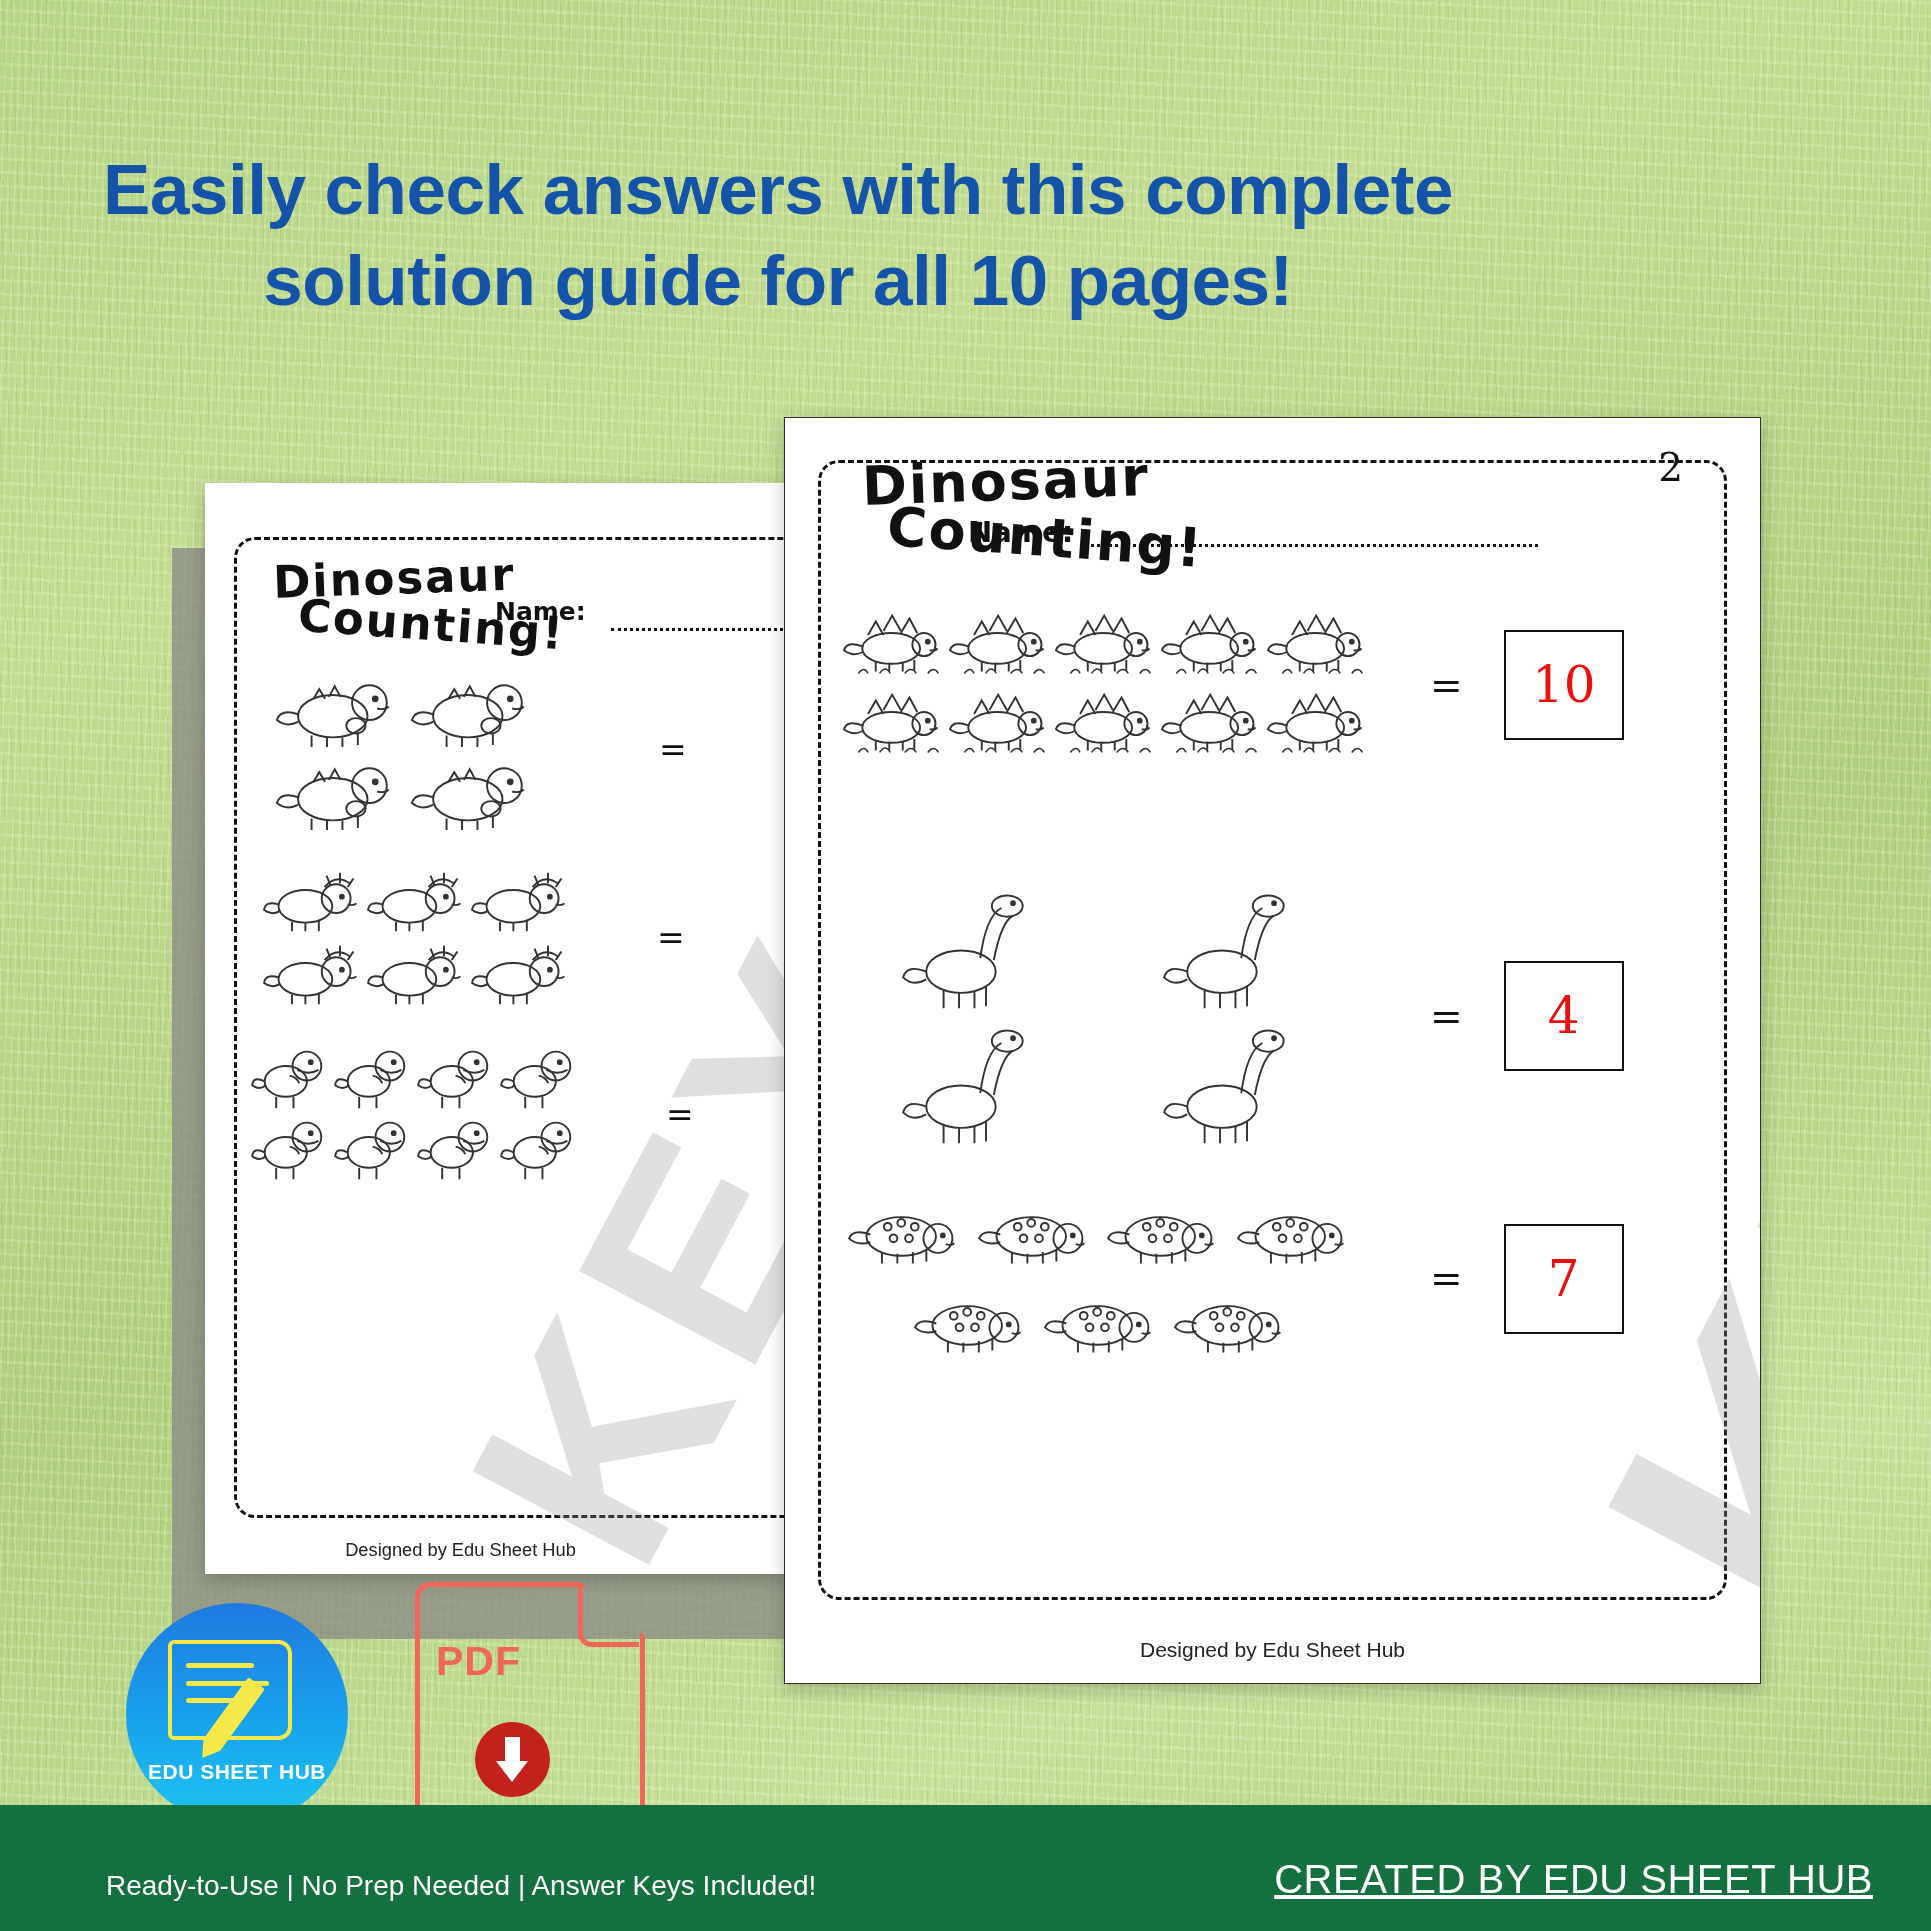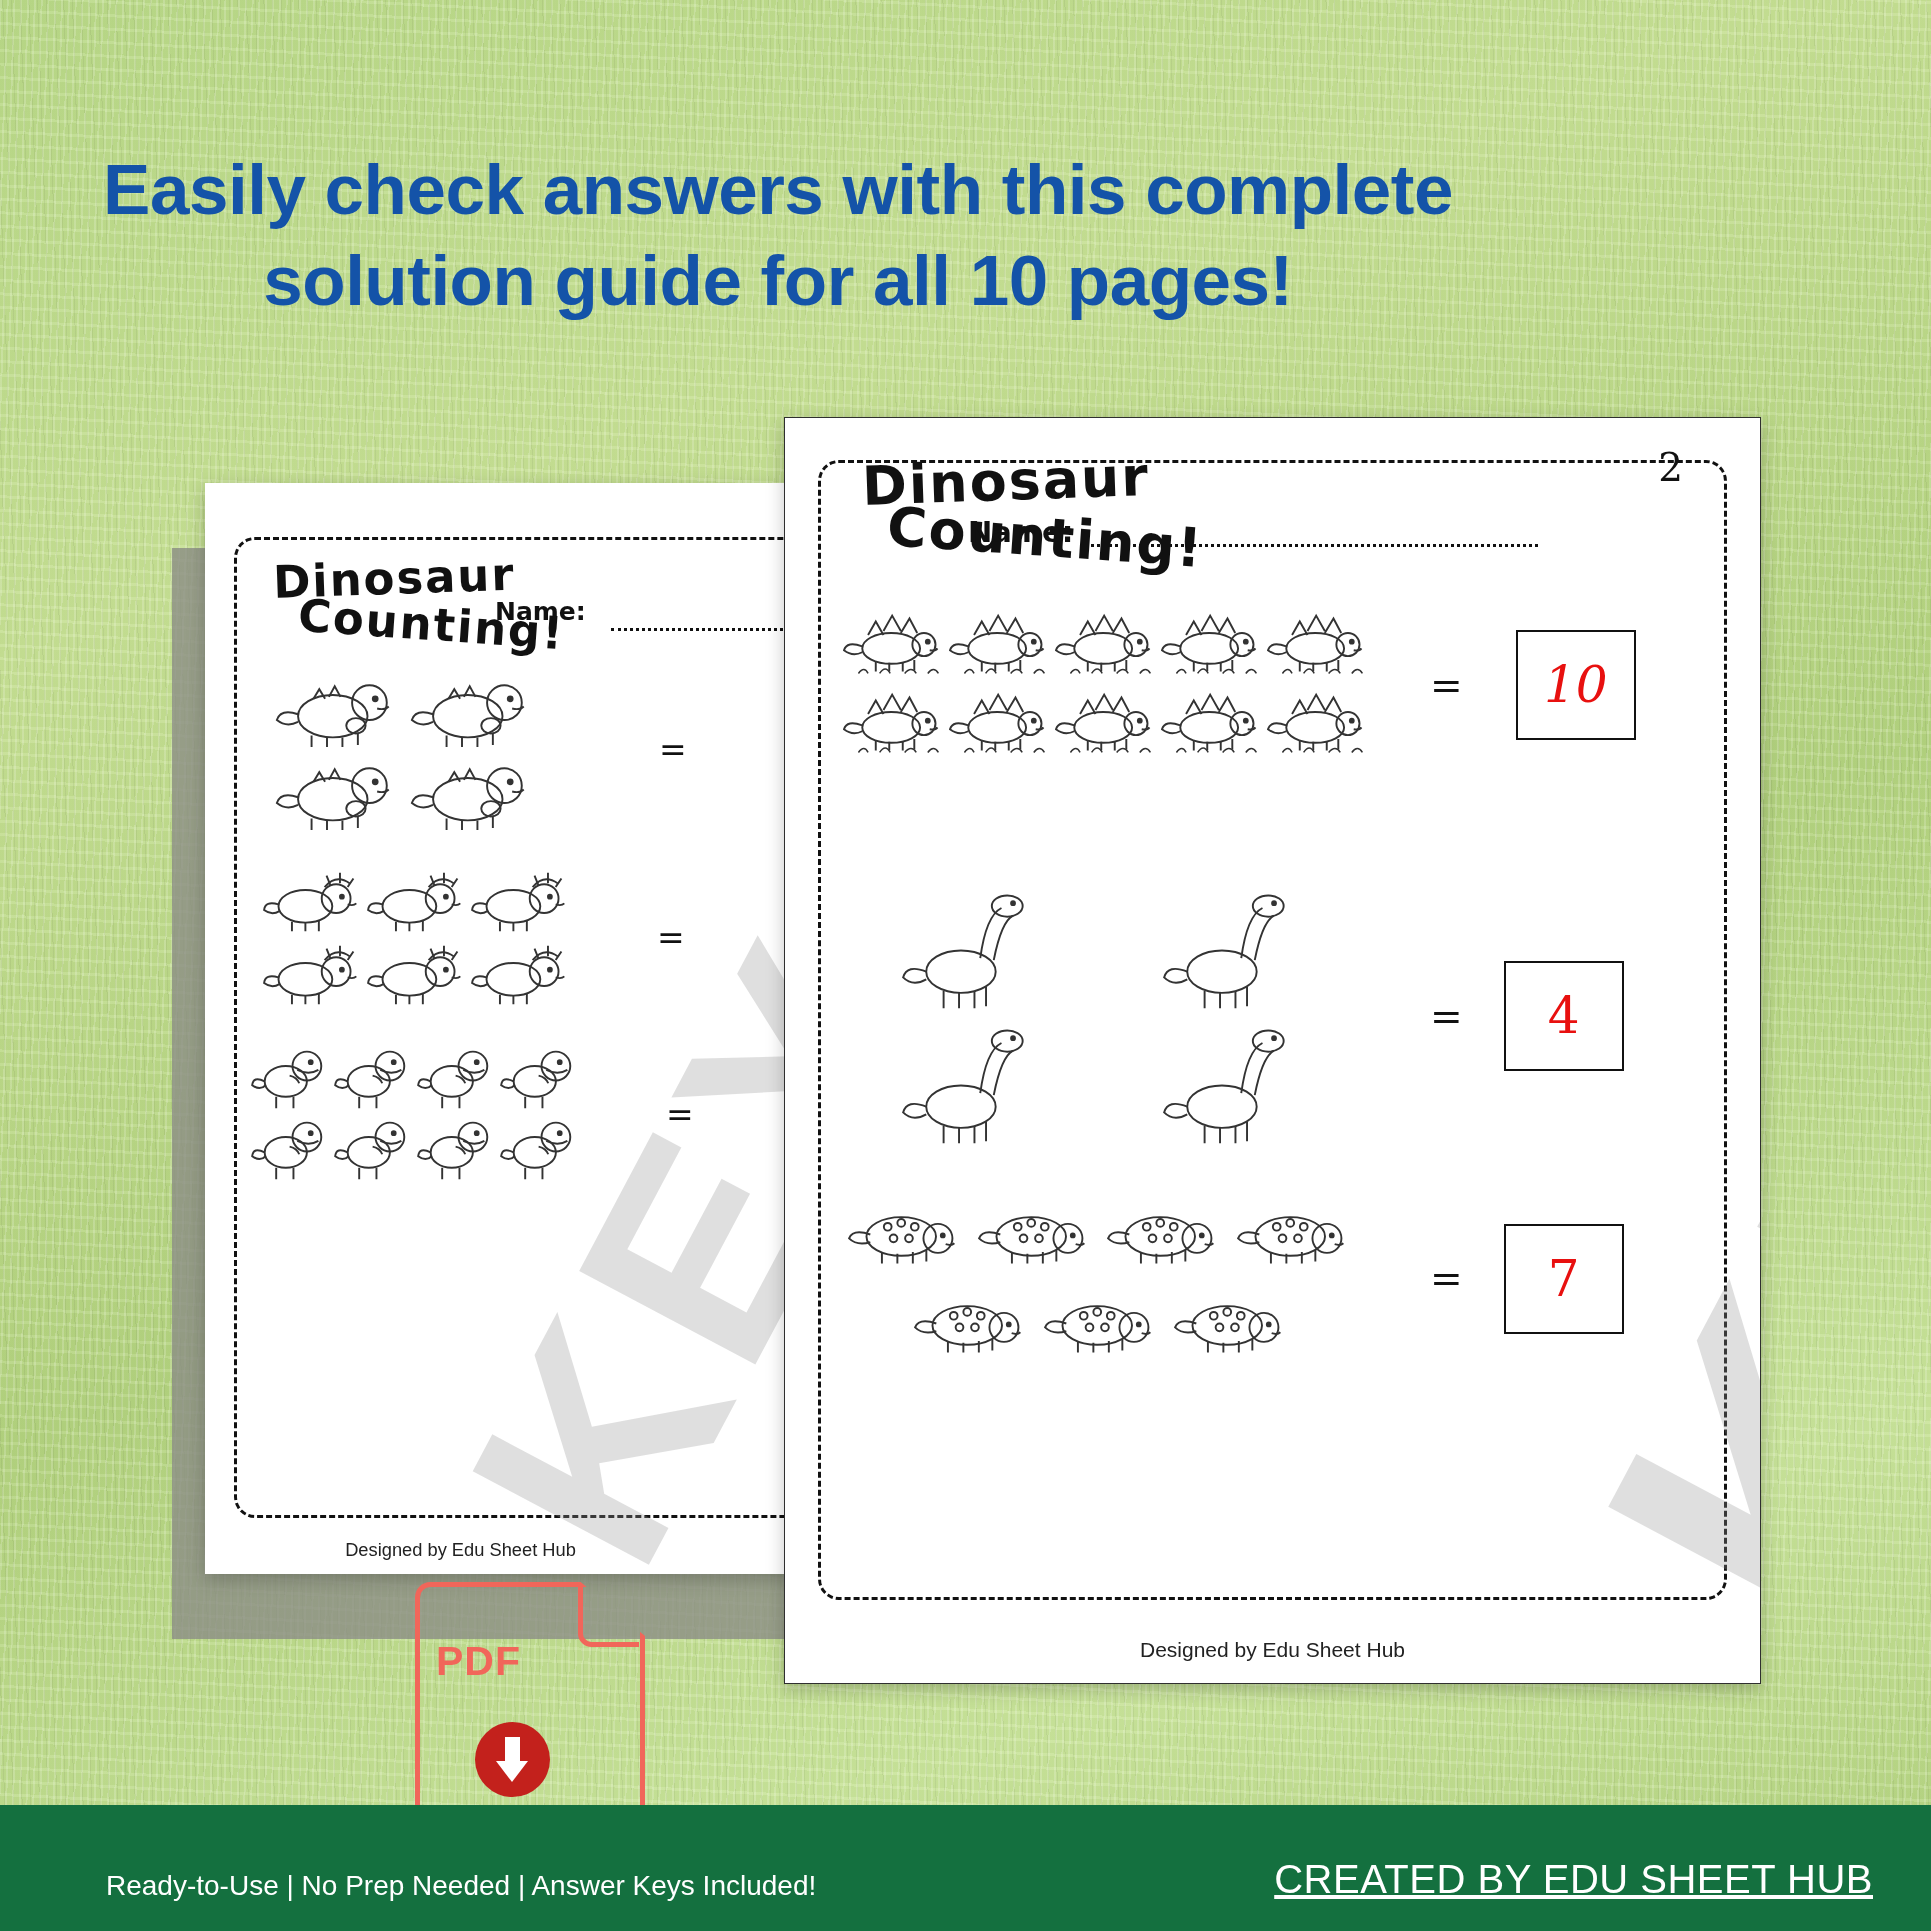--- a/index.html
+++ b/index.html
@@ -706,21 +706,21 @@
               <circle cx="84" cy="40" r="12"></circle>
               <circle cx="88" cy="37" r="2" fill="#333"></circle>
               <path d="M90 46 q6 1 8 -2"></path>
               <path d="M20 42 q-16 -6 -19 4 q9 7 19 2"></path>
               <path d="M34 58 l0 10 M48 59 l0 9 M62 58 l0 10 M74 56 l0 11"></path>
               <path d="M16 70 q6 -8 10 0 M38 70 q6 -9 11 0 M64 70 q7 -8 12 0 M88 70 q6 -8 11 0" stroke-width="1.6"></path>
             </g>
           </svg>
       </div>
       <div class="equals" style="font-size:39px; margin-left:46px;">=</div>
-      <div class="answer-box" style="width:116px; height:106px; margin-left:53px; font-size:50px;font-style:italic;">
+      <div class="answer-box" style="width:116px; height:106px; margin-left:41px; font-size:50px;">
         <span>10</span>
       </div>
     </div>
 
     <div class="prob" style="left:58px; top:463px; width:869px;">
       <div class="dino-grid" style="width:541px;">
         <svg class="dino" width="145" height="135" viewBox="0 0 150 140" style="margin:0 58px;">
             <g fill="none" stroke="#333" stroke-width="2">
               <ellipse cx="62" cy="94" rx="36" ry="22"></ellipse>
               <path d="M82 80 q6 -44 22 -52"></path>
@@ -882,20 +882,29 @@
       <div class="equals" style="font-size:39px; margin-left:46px;">=</div>
       <div class="answer-box" style="width:116px; height:106px; margin-left:41px; font-size:50px;">
         <span>7</span>
       </div>
     </div>
 
     <div class="watermark wm-front">KEY</div>
     <div class="footer-credit">Designed by Edu Sheet Hub</div>
   </div>
 
+  <div class="logo-badge">
+    <div class="book">
+      <i style="top:19.3px; width:68px;"></i>
+      <i style="top:37px; width:83px;"></i>
+      <i style="top:54px; width:54px;"></i>
+    </div>
+    <div class="pencil"></div>
+    <div class="logo-text">EDU SHEET HUB</div>
+  </div>
 
   <div class="pdf-icon">
     <div class="sheetshape"></div>
     <div class="fold"></div>
     <div class="pdf-label">PDF</div>
     <div class="dl-circle"></div>
   </div>
 
   <div class="bottom-bar"></div>
   <div class="bottom-tag">Ready-to-Use | No Prep Needed | Answer Keys Included!</div>

